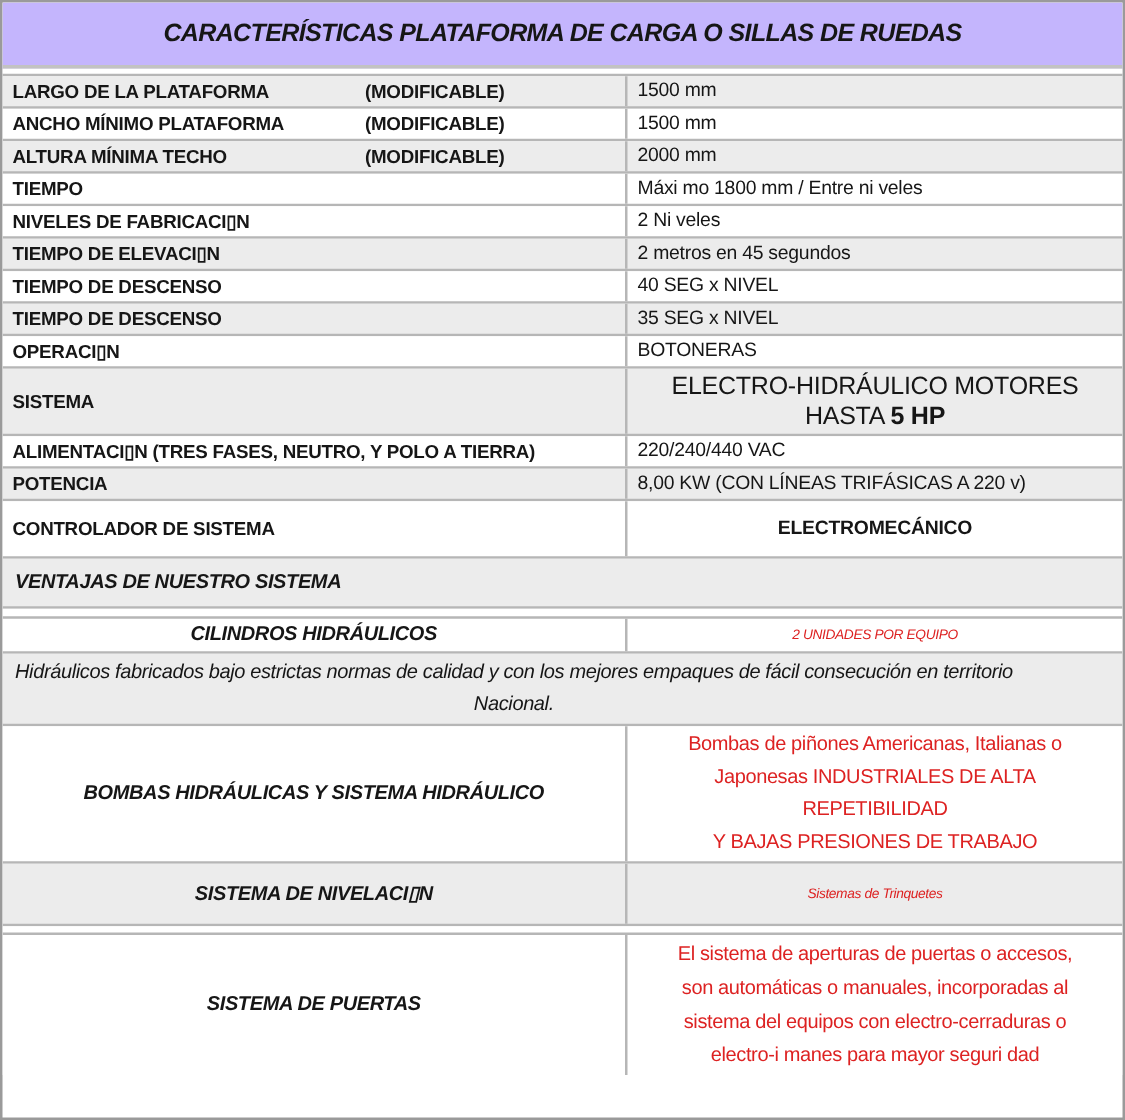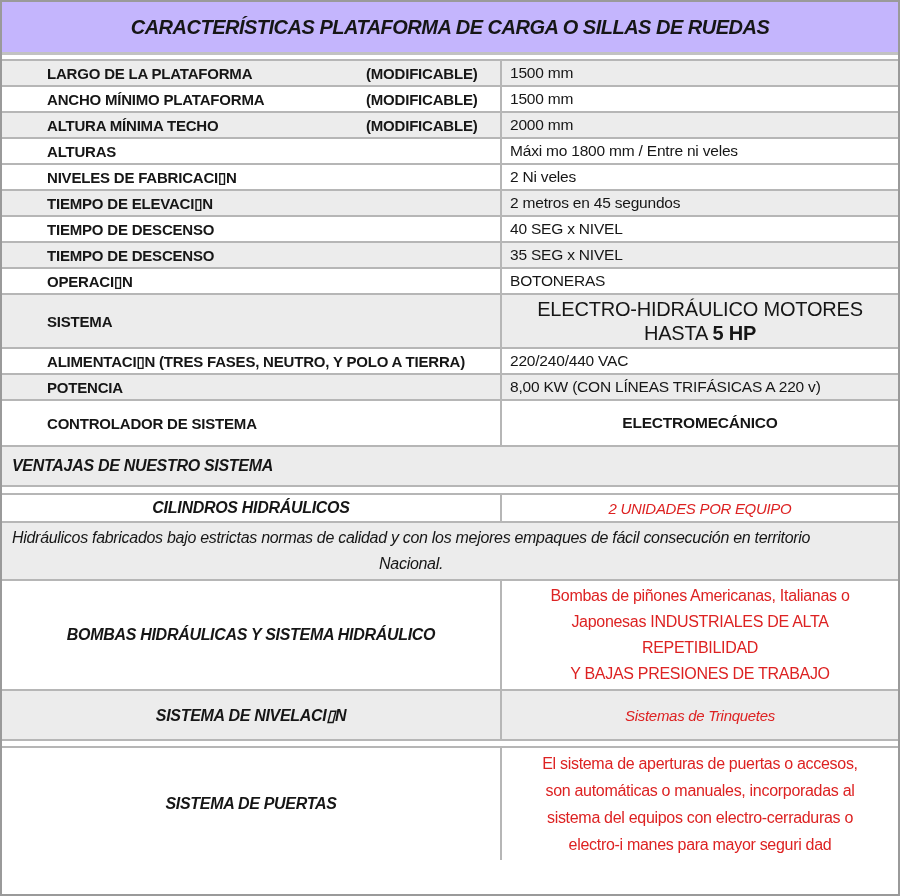--- a/index.html
+++ b/index.html
@@ -63,21 +63,20 @@
   .r-header{ min-height:40px; }
   .r-cil{ min-height:30px; }
   .r-nota{ min-height:44px; }
   .r-bombas{ min-height:106px; }
   .r-niv{ min-height:50px; }
   .r-puertas{ min-height:113px; }
 
   .lbl{
     font-weight:bold; font-size:15px; letter-spacing:-0.2px;
     line-height:19px;
-    margin-left:37px;
   }
   .lbl-main{ display:inline-block; width:282px; flex:none; }
   .val{
     font-size:15.5px; letter-spacing:-0.2px; line-height:20px;
   }
 
   .center-col{ flex-direction:column; justify-content:center; text-align:center; }
   .v-line{ font-size:20px; line-height:24px; letter-spacing:-0.2px; }
   .bold{ font-weight:bold; }
 
@@ -89,21 +88,21 @@
   .note-text{
     font-style:italic; font-size:16px; letter-spacing:-0.3px;
     line-height:26px; white-space:pre-line; text-align:center;
   }
   .red-par{
     color:#dd2222; font-size:16px; letter-spacing:-0.3px;
     line-height:26px; white-space:pre-line; text-align:center;
   }
   .red-par.tall{ line-height:27px; }
   .red-single{
-    color:#dd2222; font-style:italic; font-size:15px; letter-spacing:-0.3px;
+    color:#dd2222; font-style:italic; font-size:11px; letter-spacing:-0.3px;
   }
 </style>
 </head>
 <body>
 
 <div class="sheet">
 
   <div class="title-row">
     <div class="t">CARACTERÍSTICAS PLATAFORMA DE CARGA O SILLAS DE RUEDAS</div>
   </div>
@@ -136,21 +135,21 @@
         <span class="lbl lbl-main">ALTURA MÍNIMA TECHO</span>
         <span class="lbl">(MODIFICABLE)</span>
       </div>
       <div class="c2">
         <span class="val">2000 mm</span>
       </div>
     </div>
 
     <div class="row r-spec">
       <div class="c1">
-        <span class="lbl">ALTURAS</span>
+        <span class="lbl">TIEMPO</span>
       </div>
       <div class="c2">
         <span class="val">Máxi mo 1800 mm / Entre ni veles</span>
       </div>
     </div>
 
 
     <div class="row r-spec">
       <div class="c1">
         <span class="lbl">NIVELES DE FABRICACI▯N</span>

